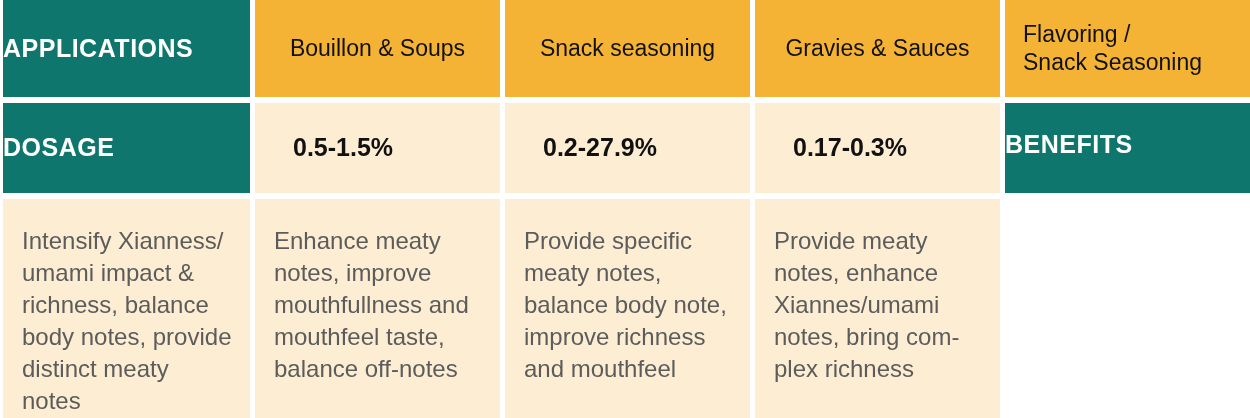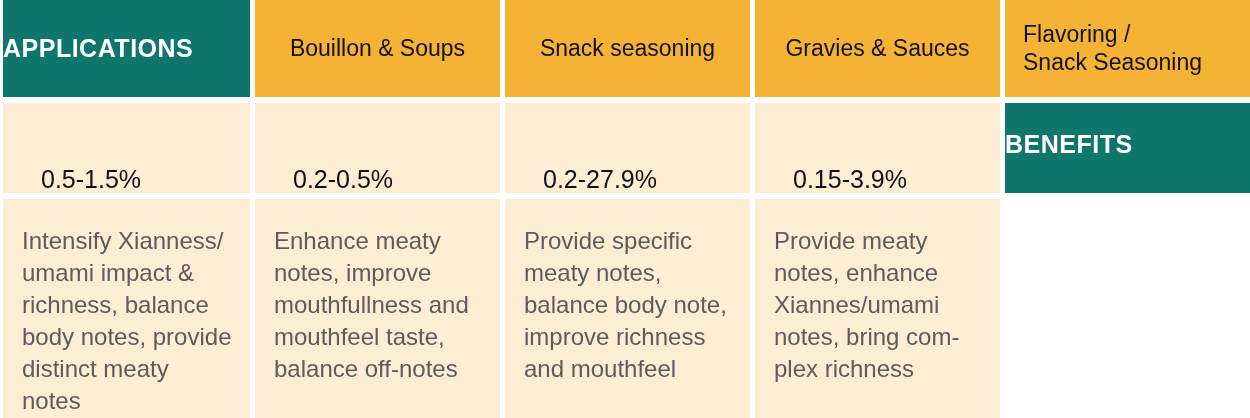--- a/index.html
+++ b/index.html
@@ -76,23 +76,24 @@
     text-align: left;
   }
 
   
   .cell-body {
     background: #FCEDD3;
     box-sizing: border-box;
   }
   .cell-dosage {
     display: flex;
-    align-items: flex-end;
+    align-items: center;
     padding-left: 38px;
     padding-right: 10px;
+    font-weight: bold;
   }
   .dosage-text {
     color: #111111;
     font-size: 25px;
     line-height: 1.1;
   }
 
   .cell-benefit {
     display: block;
     padding: 26px 16px 10px 19px;
@@ -124,35 +125,35 @@
 
     <div class="cell-head">
       <span class="head-text">Gravies &amp; Sauces</span>
     </div>
 
     <div class="cell-head left">
       <span class="head-text">Flavoring /
 Snack Seasoning</span>
     </div>
 
+    <div class="cell-label">
+      <span class="label-text">DOSAGE</span>
+    </div>
 
     <div class="cell-body cell-dosage">
       <span class="dosage-text">0.5-1.5%</span>
     </div>
 
-    <div class="cell-body cell-dosage">
-      <span class="dosage-text">0.2-0.5%</span>
-    </div>
 
     <div class="cell-body cell-dosage">
       <span class="dosage-text">0.2-27.9%</span>
     </div>
 
     <div class="cell-body cell-dosage">
-      <span class="dosage-text">0.15-3.9%</span>
+      <span class="dosage-text">0.17-0.3%</span>
     </div>
 
     <div class="cell-label top-align">
       <span class="label-text">BENEFITS</span>
     </div>
 
     <div class="cell-body cell-benefit">
       <span class="benefit-text">Intensify Xianness/
 umami impact &amp;
 richness, balance

